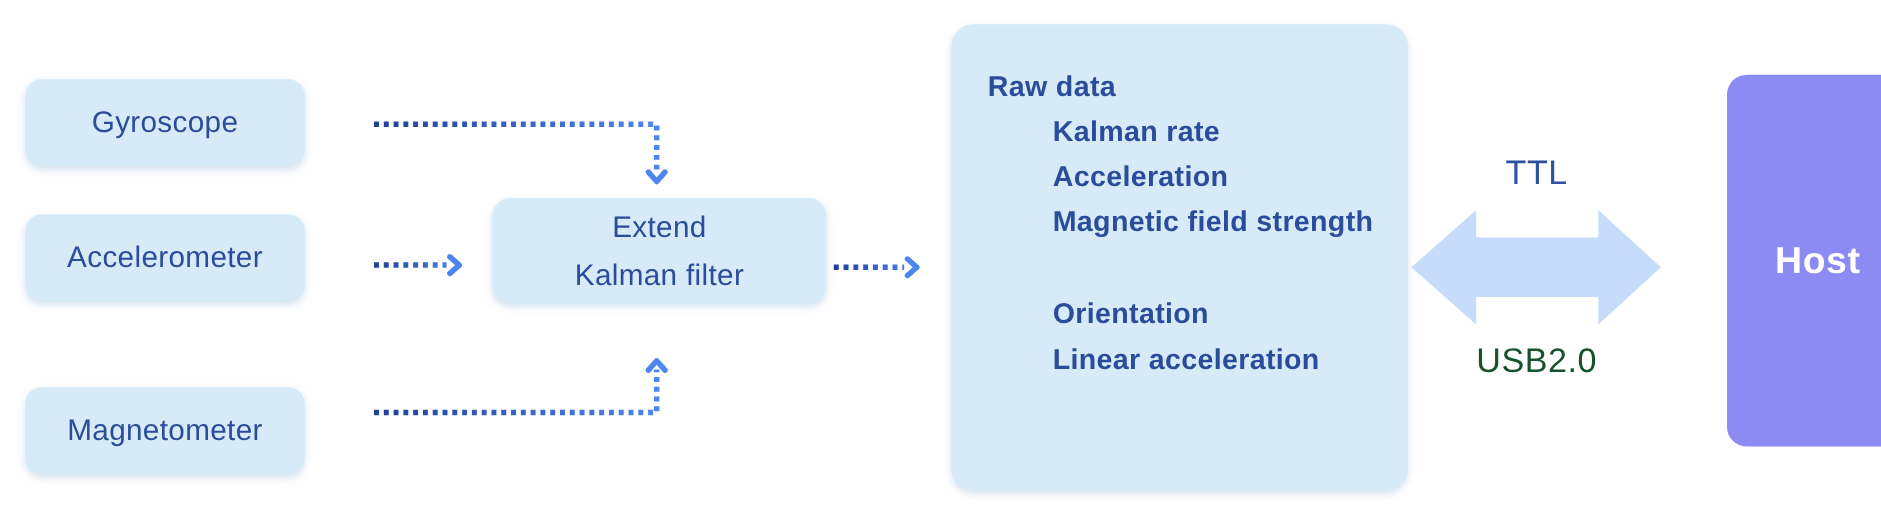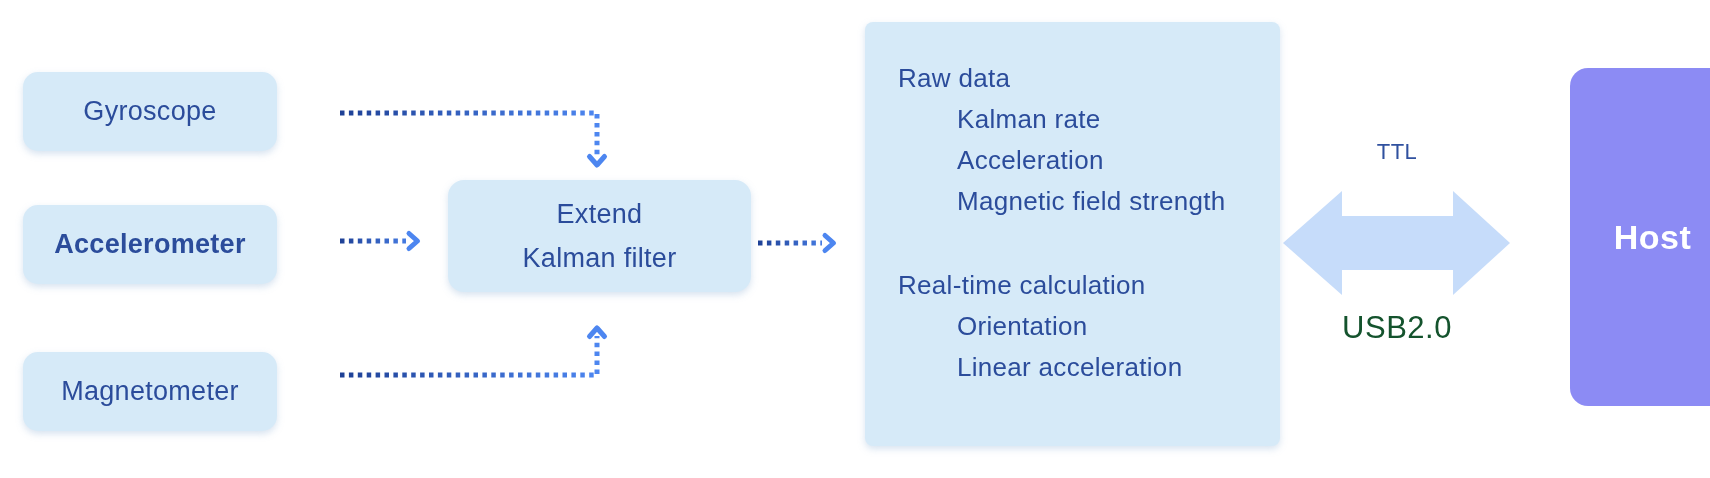--- a/index.html
+++ b/index.html
@@ -15,41 +15,41 @@
     position:absolute;
     background:#d6eaf8;
     border-radius:15px;
     color:#2b4c9b;
     display:flex;align-items:center;justify-content:center;
     box-shadow:0 3px 7px rgba(140,175,212,0.35);
     letter-spacing:0.3px;
   }
   .sensor{width:254px;height:79px;font-size:27px;}
   .sensor.s1{left:23px;top:72px;}
-  .sensor.s2{left:23px;top:205px;font-weight:bold;}
+  .sensor.s2{left:23px;top:195px;}
   .sensor.s3{left:23px;top:328px;margin-top:24px;}
   .filter{
-    left:448px;top:180px;width:303px;height:112px;
+    left:448px;top:180px;width:303px;height:96px;
     font-size:27px;flex-direction:column;line-height:44px;
     border-radius:16px;
   }
   .output{
     left:865px;top:22px;width:415px;height:424px;
-    border-radius:8px;
+    border-radius:20px;
     display:block;
     box-sizing:border-box;
     padding:36px 0 0 33px;
-    font-size:26px;line-height:41px;
+    font-size:26px;line-height:41px;font-weight:bold;
   }
   .output .sec2{margin-top:43px;}
   .sec-item{padding-left:59px;}
   .bus-label{
     position:absolute;width:160px;text-align:center;letter-spacing:0.5px;
   }
-  .ttl{left:1317px;top:139px;font-size:22px;color:#30519f;}
+  .ttl{left:1317px;top:139px;font-size:31px;color:#30519f;}
   .usb{left:1317px;top:310px;font-size:31px;color:#14532d;}
   .host{
     position:absolute;left:1570px;top:68px;width:165px;height:338px;
     background:#8c8bf4;border-radius:18px;
     color:#ffffff;font-size:34px;font-weight:bold;letter-spacing:0.5px;
     display:flex;align-items:center;justify-content:center;
   }
 </style>
 </head>
 <body>
@@ -109,21 +109,20 @@
   </div>
 
   <div class="node output">
     <div class="section sec1">
       <div class="sec-title">Raw data</div>
       <div class="sec-item">Kalman rate</div>
       <div class="sec-item">Acceleration</div>
       <div class="sec-item">Magnetic field strength</div>
     </div>
     <div class="section sec2">
-      <div class="sec-title">Real-time calculation</div>
       <div class="sec-item">Orientation</div>
       <div class="sec-item">Linear acceleration</div>
     </div>
   </div>
 
   <div class="bus-label ttl">TTL</div>
   <div class="bus-label usb">USB2.0</div>
 
   <div class="host">
     <span>Host</span>

